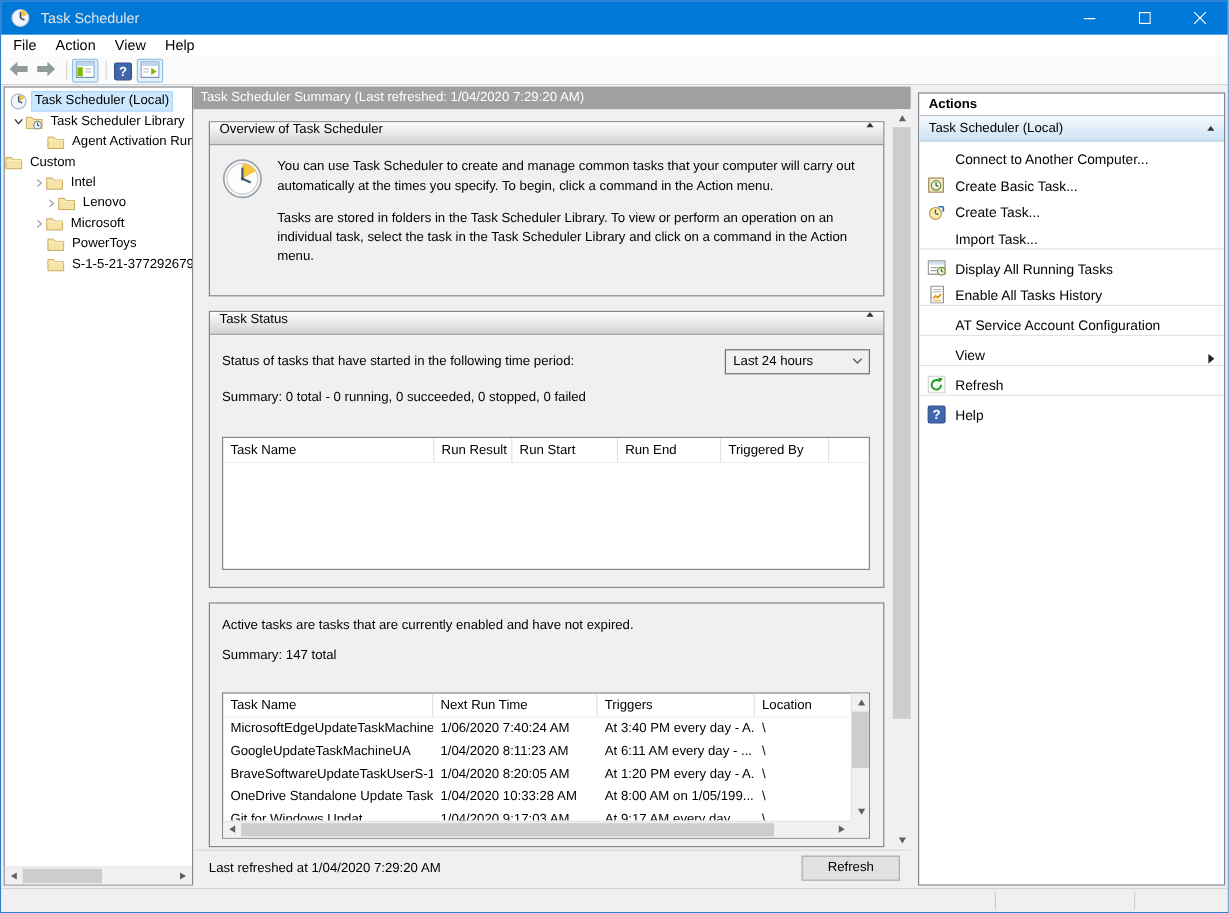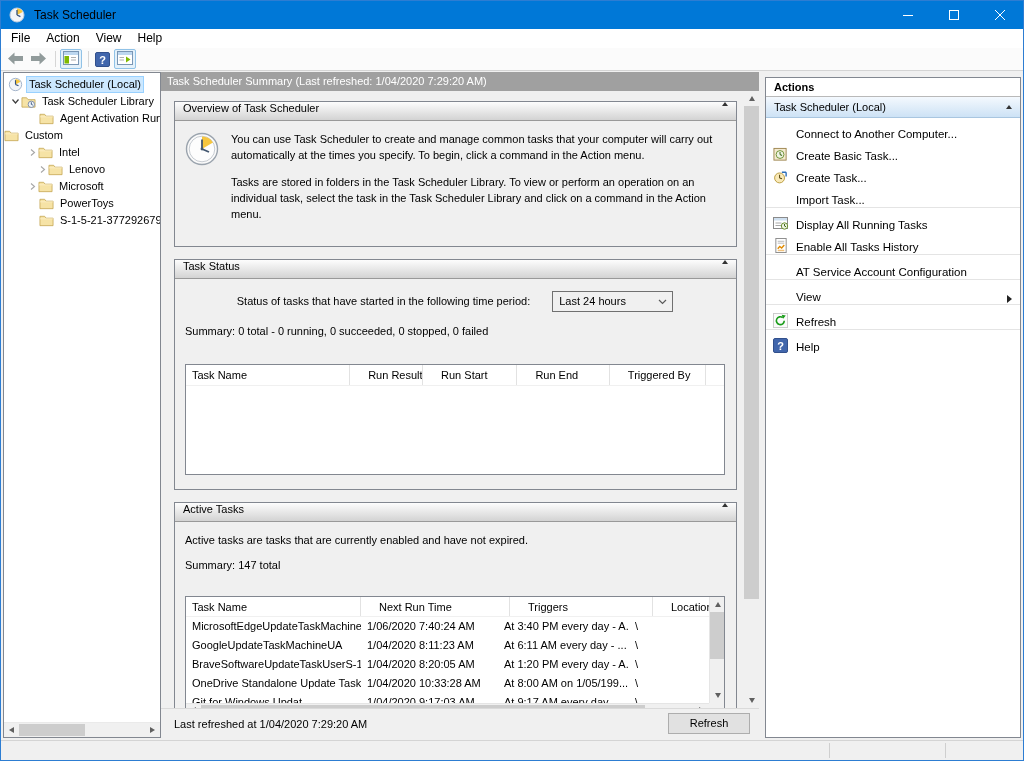--- a/index.html
+++ b/index.html
@@ -4,21 +4,21 @@
 <style>
   * { box-sizing: border-box; margin: 0; padding: 0; }
   html,body { width:1024px; height:761px; }
   body { font-family: "Liberation Sans", sans-serif; font-size:11px; color:#000; background:#fff; }
 
   .window { width:1024px; height:761px; border:1px solid #2d7dd2; display:flex; flex-direction:column; background:#f0f0f0; }
 
   
   .titlebar { height:28px; background:#0078d7; display:flex; align-items:center; flex:0 0 auto; }
   .titlebar .appicon { width:16px; height:16px; margin:0 9px 0 8px; flex:0 0 auto; }
-  .titlebar .title { color:#000000; font-size:12px; flex:1; }
+  .titlebar .title { color:#e5e5e5; font-size:12px; flex:1; }
   .win-controls { display:flex; height:100%; }
   .win-btn { width:46px; height:100%; display:flex; align-items:center; justify-content:center; }
 
   
   .menubar { height:19px; background:#fff; display:flex; align-items:center; padding-left:2px; flex:0 0 auto; }
   .menu-item { padding:0 8px; font-size:12px; line-height:19px; }
 
   
   .toolbar { height:23px; background:#fbfbfb; border-bottom:1px solid #d4d4d4; display:flex; align-items:center; padding-left:4px; flex:0 0 auto; }
   .tb-btn { height:20px; display:flex; align-items:center; justify-content:center; padding:0 2px; margin-right:2px; }
@@ -66,27 +66,27 @@
   .section-header { height:19px; background:linear-gradient(#fdfdfd,#d3d3d3); border-bottom:1px solid #999;
                     display:flex; align-items:flex-start; padding:0 8px; }
   .section-header .sh-label { flex:1; }
   .collapse-tri { width:0; height:0; border-left:3.5px solid transparent; border-right:3.5px solid transparent; border-bottom:4.5px solid #333; }
 
   .overview-content { display:flex; padding:11px 14px 12px 10px; }
   .overview-clock { width:34px; height:34px; flex:0 0 auto; margin-right:12px; }
   .overview-text p { line-height:1.45; margin-bottom:11px; }
 
   .ts-content { padding:12px 11px 0 10px; }
-  .status-row { display:flex; align-items:center; justify-content:center;gap:22px; }
+  .status-row { display:flex; align-items:center; justify-content:space-between;gap:22px; }
   .dropdown { width:121px; height:21px; background:#f0f0f0; border:1px solid #707070; display:flex; align-items:center; padding:0 5px 0 6px; }
   .dropdown .dd-label { flex:1; }
   .summary-line { margin-top:13px; }
 
   .listview { background:#fff; border:1px solid #828790; margin-top:27px; }
-  .lv-header { display:flex; height:21px; align-items:center; border-bottom:1px solid #f0f0f0; flex:0 0 auto;gap:12px; }
+  .lv-header { display:flex; height:21px; align-items:center; border-bottom:1px solid #f0f0f0; flex:0 0 auto; }
   .lv-h-cell { height:100%; line-height:20px; padding-left:6px; border-right:1px solid #e2e2e2; overflow:hidden; white-space:nowrap; }
   .lv-cell { padding-left:6px; overflow:hidden; white-space:nowrap; }
   .ts-table .lv-body { height:88px; }
   .at-wrap { margin-top:25px; border:1px solid #828790; background:#fff; display:flex; flex-direction:column; }
   .at-top { display:flex; }
   .at-cols { flex:1; overflow:hidden; }
   .at-body { height:86px; overflow:hidden; }
   .at-row { display:flex; height:19px; align-items:center; }
   .at-vscroll { width:15px; flex:0 0 auto; background:#f0f0f0; display:flex; flex-direction:column; border-left:1px solid #e5e5e5; }
   .at-hbar { height:14px; display:flex; align-items:center; background:#f0f0f0; border-top:1px solid #e5e5e5; }
@@ -343,24 +343,20 @@
                   <span class="lv-h-cell" style="width:86px">Run End</span>
                   <span class="lv-h-cell" style="width:90px">Triggered By</span>
                   <span class="lv-h-cell" style="flex:1; border-right:none"></span>
                 </div>
                 <div class="lv-body"></div>
               </div>
             </div>
           </div>
 
           <div class="section">
-            <div class="section-header">
-              <span class="sh-label">Active Tasks</span>
-              <span class="collapse-tri"></span>
-            </div>
             <div class="ts-content" style="padding-bottom:6px">
               <div>Active tasks are tasks that are currently enabled and have not expired.</div>
               <div class="summary-line">Summary: 147 total</div>
 
               <div class="at-wrap">
                 <div class="at-top">
                   <div class="at-cols">
                     <div class="lv-header" style="height:20px">
                       <span class="lv-h-cell" style="width:175px">Task Name</span>
                       <span class="lv-h-cell" style="width:137px">Next Run Time</span>

